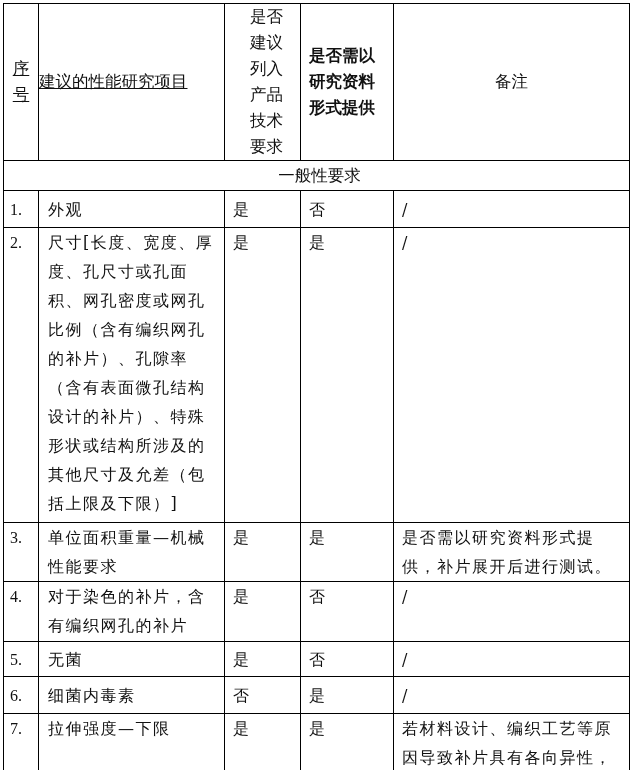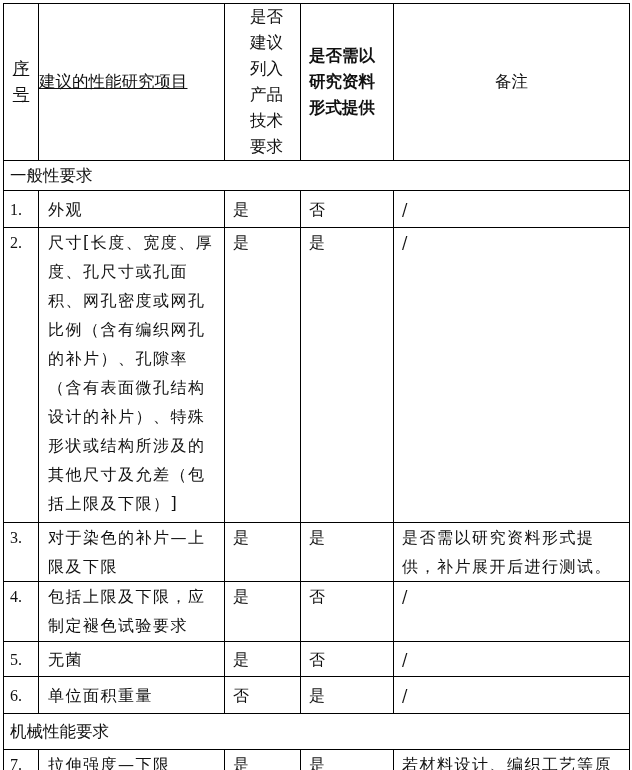--- a/index.html
+++ b/index.html
@@ -7,21 +7,21 @@
            font-family: "DejaVu Serif", "Liberation Serif", serif; color: #111; }
     table { position: absolute; left: 3px; top: 3px; border-collapse: collapse; table-layout: fixed; width: 626px; }
     td { border: 1.3px solid #000; vertical-align: top; padding: 0; font-size: 16px; line-height: 29px; }
     .c0 { width: 35px; } .c1 { width: 186px; } .c2 { width: 76px; } .c3 { width: 93px; } .c4 { width: 236px; }
     .hdr td { vertical-align: middle; font-family: "DejaVu Sans", "Liberation Sans", sans-serif; font-size: 16.5px; line-height: 26px; height: 116px; }
     .hdr .h0 { text-align: center; padding: 0 4px; text-decoration: underline; }
     .hdr .h1 { padding-left: 0; text-decoration: underline; }
     .hdr .h2 { padding-left: 25px; padding-right: 4px; }
     .hdr .h3 { padding-left: 8px; padding-right: 14px; font-weight: bold; }
     .hdr .h4 { text-align: center; }
-    .sec td { font-family: "DejaVu Sans", "Liberation Sans", sans-serif; font-size: 16.5px; padding-left: 6px; vertical-align: middle; }
+    .sec td { font-family: "DejaVu Sans", "Liberation Sans", sans-serif; font-size: 16.5px; padding-left: 6px; vertical-align: middle; text-align: center; }
     .num { padding-left: 6px; font-family: "Liberation Serif", serif; }
     .txt { padding-left: 9px; padding-right: 6px; letter-spacing: 1.5px; word-break: break-all; }
     .yn { padding-left: 8px; }
     .note { padding-left: 8px; padding-right: 4px; letter-spacing: 1.5px; word-break: break-all; }
     .r1 td { height: 36px; } .r2 td { height: 294px; } .r3 td { height: 58px; } .r4 td { height: 59px; }
     .r5 td { height: 34px; } .r6 td { height: 36px; } .s1 td { height: 29px; } .s2 td { height: 35px; } .r7 td { height: 62px; }
     .r1 td, .r5 td, .r6 td { vertical-align: middle; }
   </style>
 </head>
 <body>
@@ -56,50 +56,47 @@
   </tr>
   <tr class="r2">
     <td class="num">2.</td>
     <td class="txt">尺寸[长度、宽度、厚度、孔尺寸或孔面积、网孔密度或网孔比例（含有编织网孔的补片）、孔隙率（含有表面微孔结构设计的补片）、特殊形状或结构所涉及的其他尺寸及允差（包括上限及下限）]</td>
     <td class="yn">是</td>
     <td class="yn">是</td>
     <td class="note">/</td>
   </tr>
   <tr class="r3">
     <td class="num">3.</td>
-    <td class="txt">对于染色的补片—上限及下限</td>
+    <td class="txt">单位面积重量—机械性能要求</td>
     <td class="yn">是</td>
     <td class="yn">是</td>
     <td class="note">是否需以研究资料形式提供，补片展开后进行测试。</td>
   </tr>
   <tr class="r4">
     <td class="num">4.</td>
-    <td class="txt">包括上限及下限，应制定褪色试验要求</td>
+    <td class="txt">对于染色的补片，含有编织网孔的补片</td>
     <td class="yn">是</td>
     <td class="yn">否</td>
     <td class="note">/</td>
   </tr>
   <tr class="r5">
     <td class="num">5.</td>
     <td class="txt">无菌</td>
     <td class="yn">是</td>
     <td class="yn">否</td>
     <td class="note">/</td>
   </tr>
   <tr class="r6">
     <td class="num">6.</td>
-    <td class="txt">单位面积重量</td>
+    <td class="txt">细菌内毒素</td>
     <td class="yn">否</td>
     <td class="yn">是</td>
     <td class="note">/</td>
   </tr>
 
-  <tr class="sec s2">
-    <td colspan="5">机械性能要求</td>
-  </tr>
 
   <tr class="r7">
     <td class="num">7.</td>
     <td class="txt">拉伸强度—下限</td>
     <td class="yn">是</td>
     <td class="yn">是</td>
     <td class="note">若材料设计、编织工艺等原因导致补片具有各向异性，</td>
   </tr>
 </tbody>
   </table>

